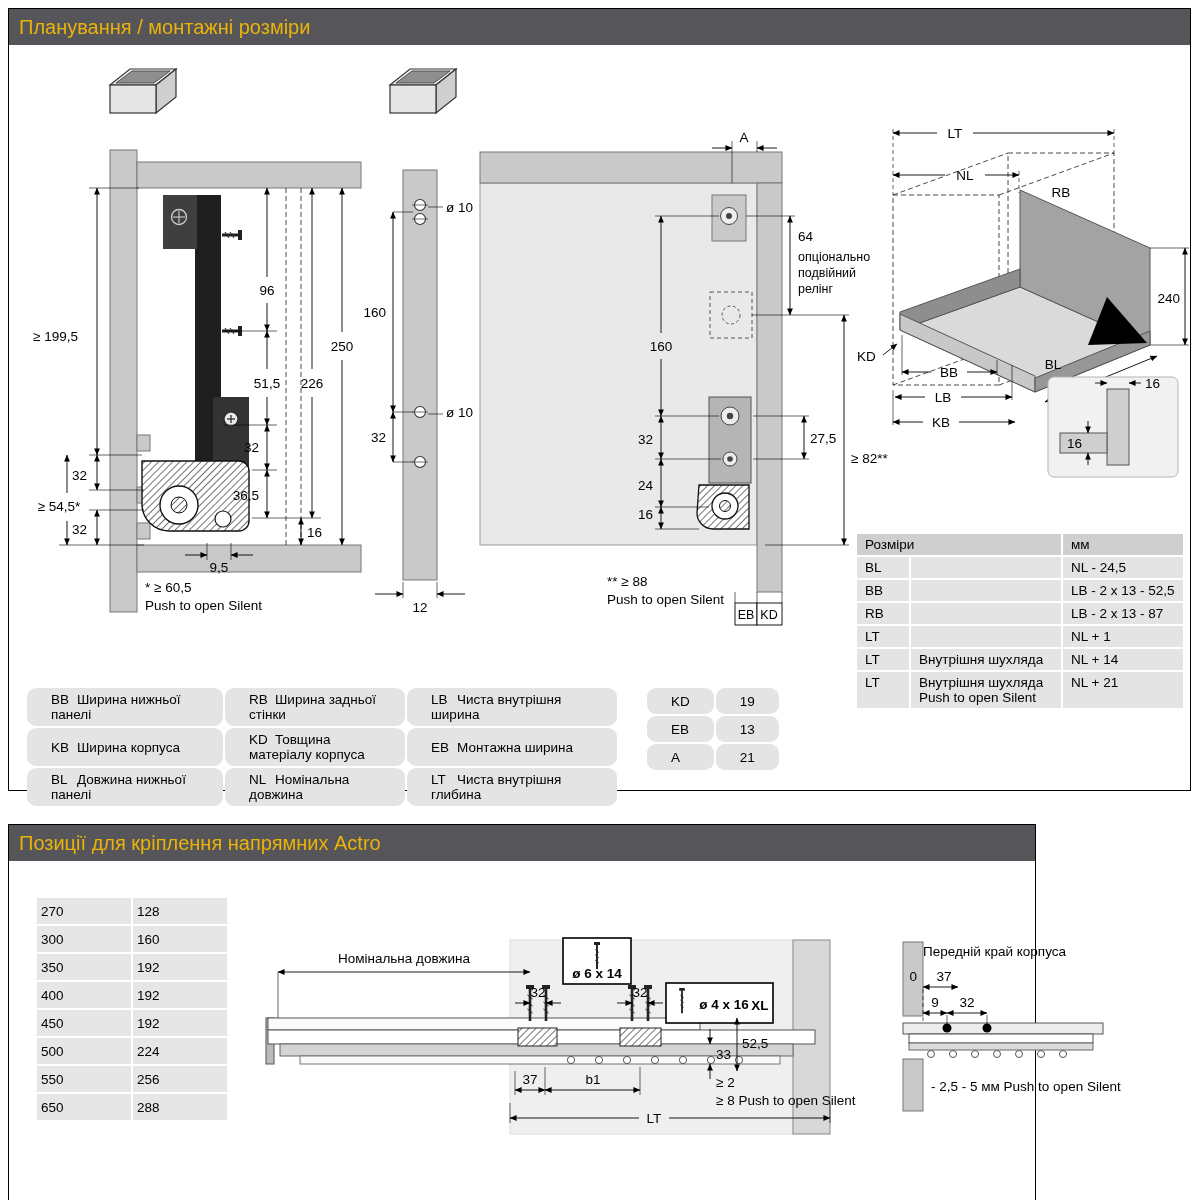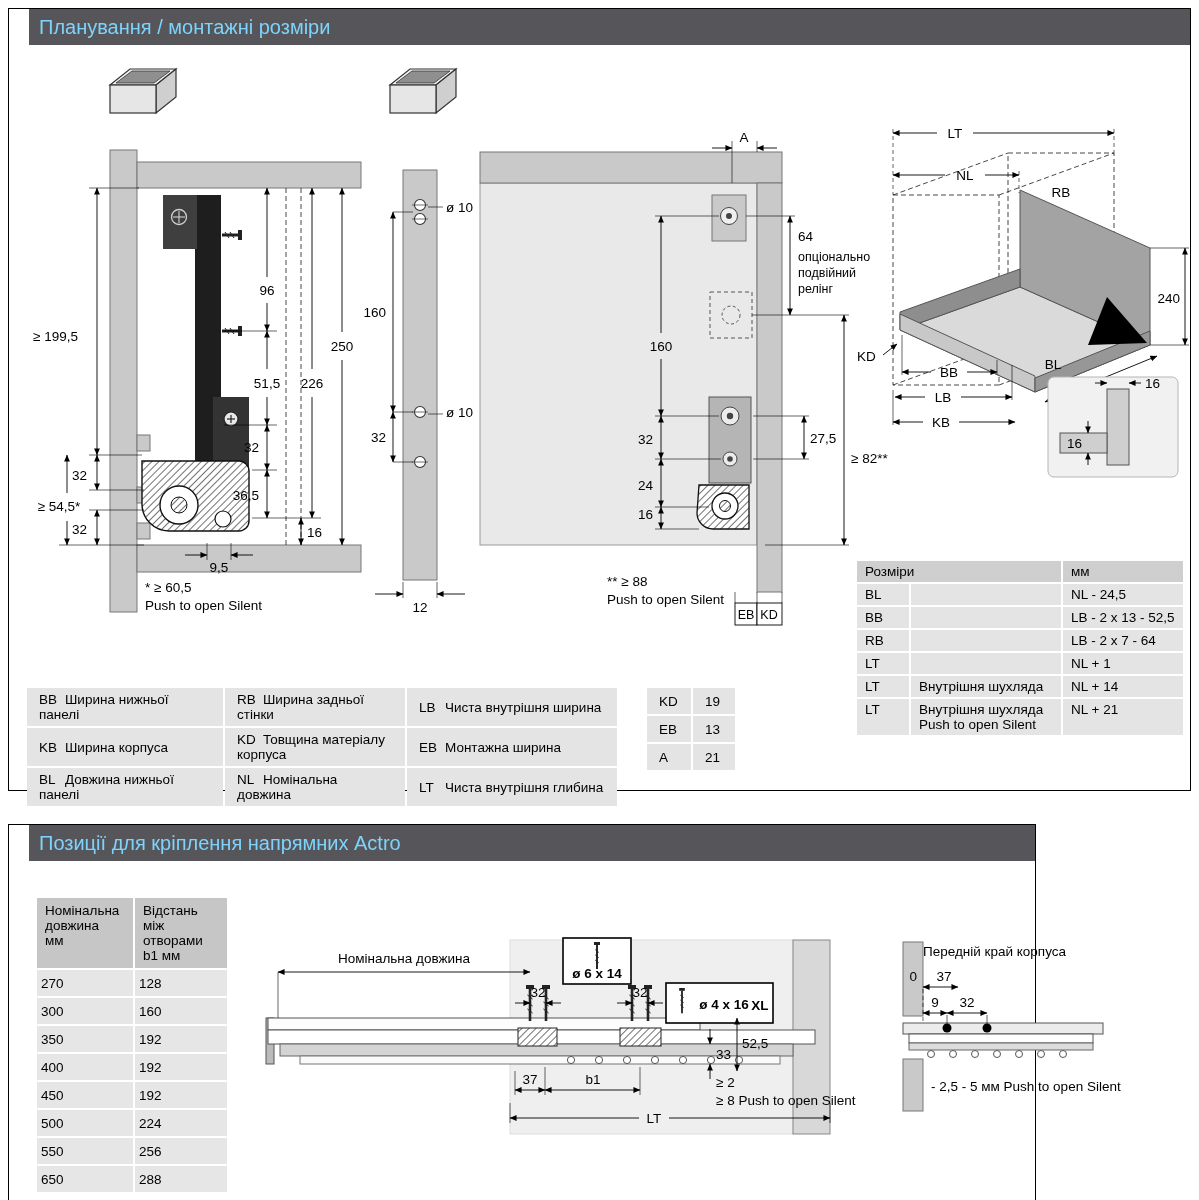--- a/index.html
+++ b/index.html
@@ -2,32 +2,32 @@
 <html><head>
 <meta charset="utf-8">
 <style>
   * { margin:0; padding:0; box-sizing:border-box; }
   html,body { background:#fff; }
   #page { position:relative; width:1199px; height:1200px; background:#fff;
           font-family:"Liberation Sans", sans-serif; color:#000; overflow:hidden; }
   .panel { position:absolute; border:1px solid #000; background:#fff; }
   #panel1 { left:8px; top:8px; width:1183px; height:783px; }
   #panel2 { left:8px; top:824px; width:1028px; height:381px; }
-  .section-header { height:36px; background:#56565a; color:#7dd3fc; font-size:20px;
-                    line-height:36px; padding-left:10px;margin-left:20px; }
+  .section-header { height:36px; background:#56565a; color:#eab308; font-size:20px;
+                    line-height:36px; padding-left:10px; }
   .abs { position:absolute; }
   svg text { font-family:"Liberation Sans", sans-serif; font-size:13.5px; fill:#000; }
   svg text.sm { font-size:12.5px; }
   .panelfill { fill:#c9c9c9; stroke:#777; stroke-width:1; }
   .dim { stroke:#000; stroke-width:0.9; fill:none; }
   .ext { stroke:#000; stroke-width:0.6; fill:none; }
   .extd { stroke:#000; stroke-width:0.6; stroke-dasharray:4 3; fill:none; }
   .dash { stroke:#333; stroke-width:0.9; stroke-dasharray:5 3; fill:none; }
   table { border-collapse:separate; border-spacing:2px; font-size:13.5px; }
-  .lgd td { background:#e4e4e4; padding:4px 12px; height:26px; vertical-align:middle; }
+  .lgd td { background:#e4e4e4; padding:4px 24px; height:26px; vertical-align:middle;border-radius:9px; }
   .code { display:inline-block; min-width:26px; }
   #dimsTable td { background:#e4e4e4; padding:3px 8px; vertical-align:top; }
   #dimsTable tr.hd td { background:#cfcfcf; }
   .pre { white-space:pre-line; }
   #lenTable th { background:#c6c6c6; font-weight:normal; text-align:left; padding:5px 8px;
                  vertical-align:top; white-space:pre-line; font-size:13.5px; }
   #lenTable td { background:#e6e6e6; padding:5px 4px; height:26px; }
 </style>
 </head>
 <body>
@@ -312,21 +312,21 @@
         <td>EB</td>
         <td>13</td>
       </tr>
       <tr>
         <td>A</td>
         <td>21</td>
       </tr>
     </tbody>
       </table>
 
-    <table id="dimsTable" class="abs" style="left:846px; top:550px; width:330px; table-layout:fixed">
+    <table id="dimsTable" class="abs" style="left:846px; top:523px; width:330px; table-layout:fixed">
       <colgroup>
           <col style="width:52px">
           <col>
           <col style="width:120px">
         </colgroup>
       <tbody>
           <tr class="hd">
         <td colspan="2">Розміри</td>
         <td>мм</td>
       </tr>
@@ -336,21 +336,21 @@
         <td>NL - 24,5</td>
       </tr>
       <tr>
         <td>BB</td>
         <td></td>
         <td>LB - 2 x 13 - 52,5</td>
       </tr>
       <tr>
         <td>RB</td>
         <td></td>
-        <td>LB - 2 x 7 - 64</td>
+        <td>LB - 2 x 13 - 87</td>
       </tr>
       <tr>
         <td>LT</td>
         <td></td>
         <td>NL + 1</td>
       </tr>
       <tr>
         <td>LT</td>
         <td>Внутрішня шухляда</td>
         <td>NL + 14</td>
@@ -363,28 +363,20 @@
       </tr>
     </tbody>
       </table>
   </div>
 
   <div id="panel2" class="panel">
     <div class="section-header">Позиції для кріплення напрямних Actro</div>
 
     <table id="lenTable" class="abs" style="left:26px; top:71px; width:194px; table-layout:fixed">
       <tbody>
-          <tr>
-        <th class="pre" style="width:96px">Номінальна
-довжина
-мм</th>
-        <th class="pre">Відстань між
-отворами
-b1 мм</th>
-      </tr>
       <tr>
             <td>270</td>
             <td>128</td>
           </tr>
       <tr>
             <td>300</td>
             <td>160</td>
           </tr>
       <tr>
             <td>350</td>

